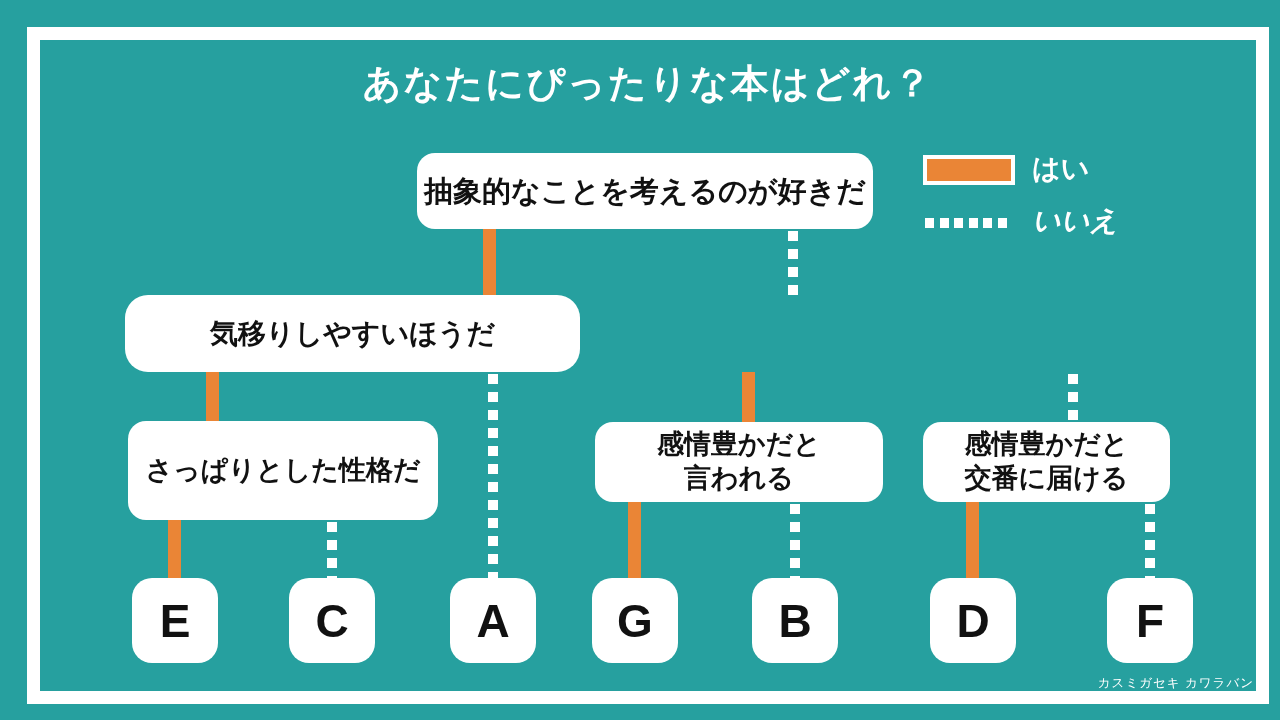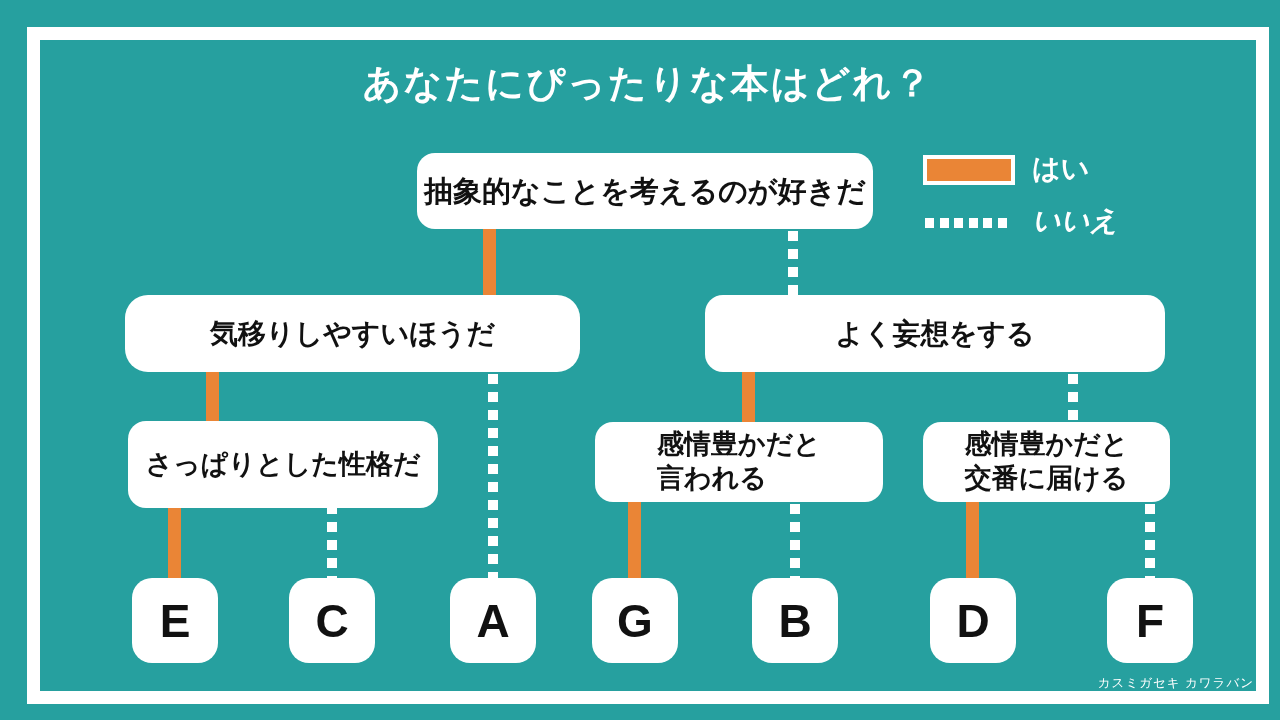--- a/index.html
+++ b/index.html
@@ -15,27 +15,27 @@
   }
   .title{
     position:absolute;left:0;right:0;top:58px;margin:0;
     text-align:center;color:#ffffff;font-size:38px;font-weight:bold;
     letter-spacing:2px;
   }
   
   .node{
     position:absolute;background:var(--box,#ffffff);border-radius:18px;
     display:flex;align-items:center;justify-content:center;
-    color:var(--text,#111111);font-weight:bold;
+    color:var(--text,#111111);font-weight:bold;text-align:center;
     white-space:pre-line;line-height:1.25;
   }
   .root    {left:417px;top:153px;width:456px;height:76px;font-size:29px;}
   .l2-left {left:125px;top:295px;width:455px;height:77px;font-size:28px;border-radius:23px;}
   .l2-right{left:705px;top:295px;width:460px;height:77px;font-size:28px;}
-  .l3-left {left:128px;top:421px;width:310px;height:87px;font-size:27px;}
+  .l3-left {left:128px;top:421px;width:310px;height:99px;font-size:27px;}
   .l3-mid  {left:595px;top:422px;width:288px;height:80px;font-size:27px;}
   .l3-right{left:923px;top:422px;width:247px;height:80px;font-size:27px;}
   
   .leaf{
     position:absolute;top:578px;width:86px;height:85px;
     background:var(--box,#ffffff);border-radius:20px;
     display:flex;align-items:center;justify-content:center;
     font-size:46px;font-weight:bold;color:var(--text,#111111);
   }
   .leaf-e{left:132px}.leaf-c{left:289px}.leaf-a{left:450px}
@@ -100,21 +100,20 @@
   <div class="conn-no cn-3"></div>
   <div class="conn-yes cy-4"></div>
   <div class="conn-no cn-4"></div>
   <div class="conn-yes cy-5"></div>
   <div class="conn-no cn-5"></div>
   <div class="conn-yes cy-6"></div>
   <div class="conn-no cn-6"></div>
 
   <div class="node root">抽象的なことを考えるのが好きだ</div>
   <div class="node l2-left">気移りしやすいほうだ</div>
-  <div class="node l2-right">よく妄想をする</div>
   <div class="node l3-left">さっぱりとした性格だ</div>
   <div class="node l3-mid">感情豊かだと
 言われる</div>
   <div class="node l3-right">感情豊かだと
 交番に届ける</div>
 
   <div class="leaf leaf-e">E</div>
   <div class="leaf leaf-c">C</div>
   <div class="leaf leaf-a">A</div>
   <div class="leaf leaf-g">G</div>

